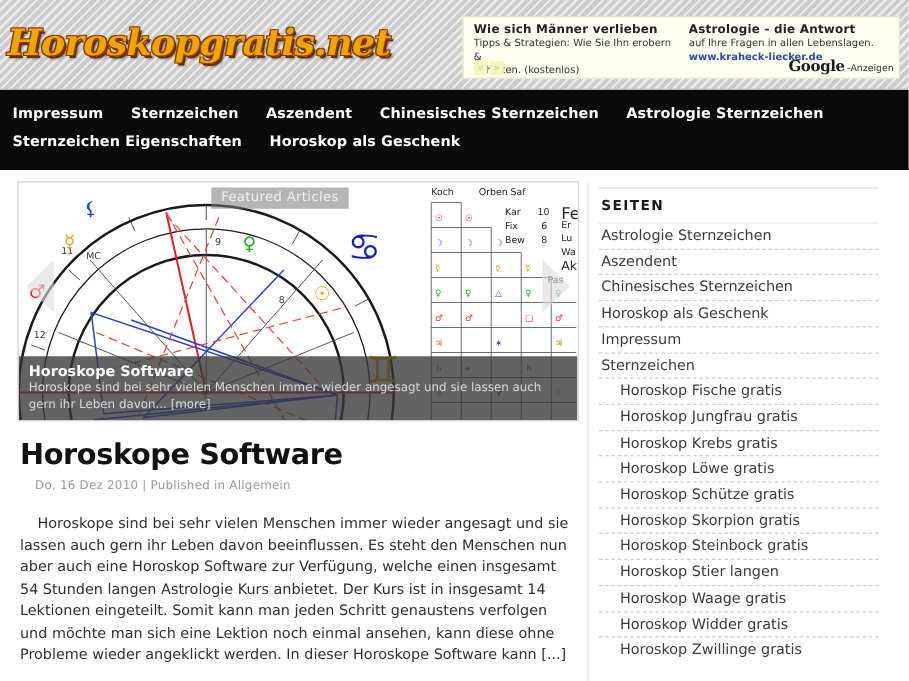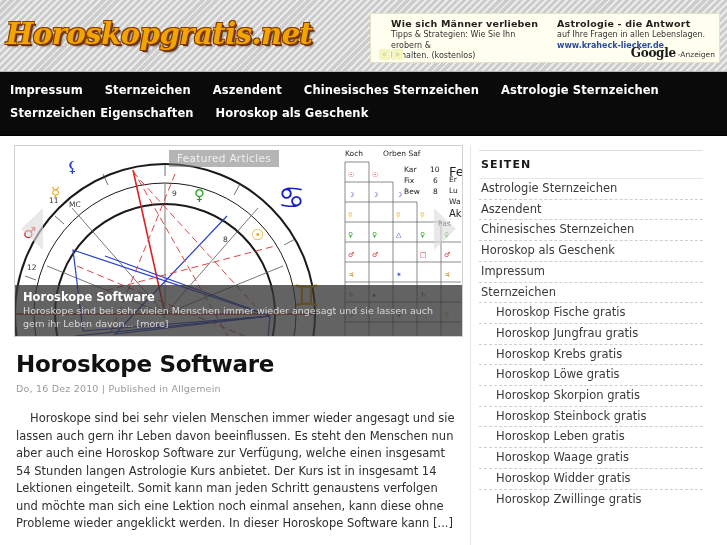--- a/index.html
+++ b/index.html
@@ -35,21 +35,21 @@
     white-space: nowrap;
   }
   
   .ad {
     position: absolute; left: 370px; top: 13px;
     width: 350px; height: 50px;
     background: #fffff0;
     border: 1px solid #e3e3c8;
     padding: 4px 6px 0 8px;
   }
-  .ad-cols { display: flex; gap: 10px; margin-left: 12px; }
+  .ad-cols { display: flex; gap: 10px; }
   .ad-col { width: 166px; }
   .ad-title {
     font-size: 9.5px; font-weight: bold; color: #222;
     letter-spacing: .2px; line-height: 12px; white-space: nowrap;
   }
   .ad-line { font-size: 8px; color: #333; line-height: 10.5px; }
   .ad-url { font-size: 8px; color: #2b4c9b; font-weight: bold; line-height: 10.5px; }
   .ad-foot {
     position: absolute; right: 4px; bottom: 2px;
     display: flex; align-items: baseline; gap: 2px;
@@ -115,21 +115,21 @@
   }
   .caption-title { font-size: 11.5px; font-weight: bold; color: #fff; line-height: 16px; }
   .caption-text { font-size: 9.5px; line-height: 12.5px; color: #d8d8d8; }
 
   
   .article { padding: 14px 8px 0 2px; }
   .art-title {
     font-size: 23px; font-weight: bold; color: #111;
     letter-spacing: -0.3px; line-height: 27px;
   }
-  .art-meta { font-size: 9.5px; color: #9a9a9a; margin-top: 5px; letter-spacing: .2px; }
+  .art-meta { font-size: 9.5px; color: #9a9a9a; margin-top: 5px; letter-spacing: .2px; margin-left: 12px; }
   .art-body {
     margin-top: 16px; font-size: 11.5px; line-height: 17.5px;
     color: #2f2f2f; text-indent: 14px; text-align: left;
   }
   .art-foot {
     margin-top: 12px; text-align: right;
     font-size: 10.5px; color: #999; padding-right: 2px;
   }
   .art-foot a { color: #2a5db0; font-weight: bold; text-decoration: none; }
 
@@ -400,27 +400,30 @@
         <li>
             <a class="sub">Horoskop Jungfrau gratis</a>
           </li>
         <li>
             <a class="sub">Horoskop Krebs gratis</a>
           </li>
         <li>
             <a class="sub">Horoskop Löwe gratis</a>
           </li>
         <li>
+            <a class="sub">Horoskop Schütze gratis</a>
+          </li>
+        <li>
             <a class="sub">Horoskop Skorpion gratis</a>
           </li>
         <li>
             <a class="sub">Horoskop Steinbock gratis</a>
           </li>
         <li>
-            <a class="sub">Horoskop Leben gratis</a>
+            <a class="sub">Horoskop Stier langen</a>
           </li>
         <li>
             <a class="sub">Horoskop Waage gratis</a>
           </li>
         <li>
             <a class="sub">Horoskop Widder gratis</a>
           </li>
         <li>
             <a class="sub">Horoskop Zwillinge gratis</a>
           </li>

